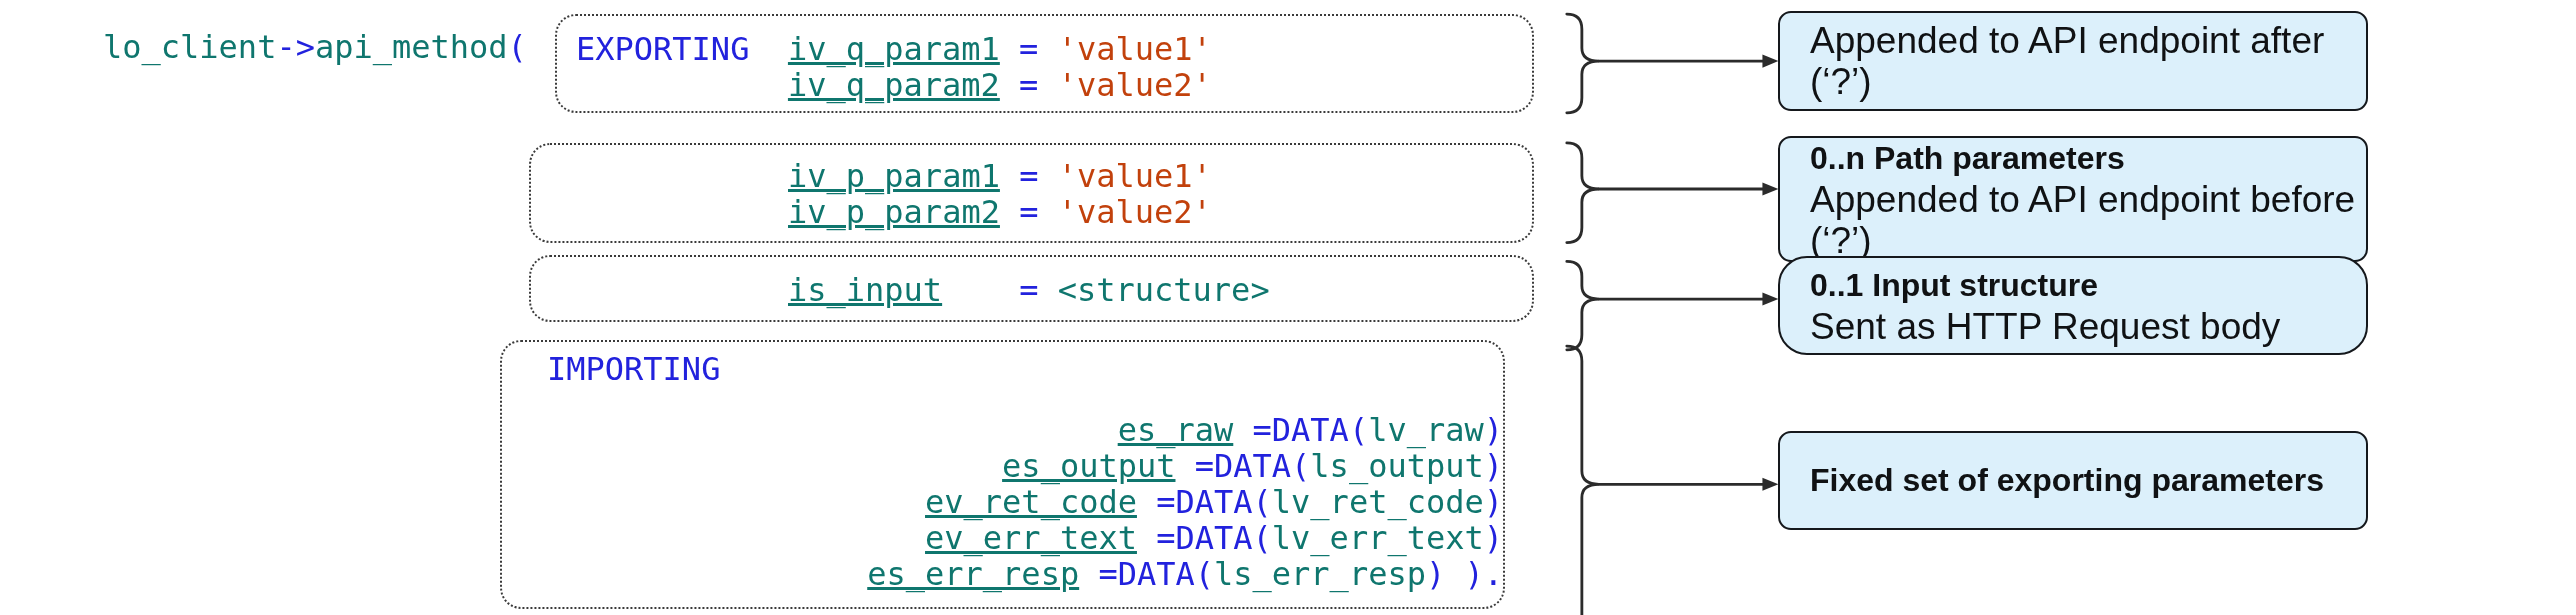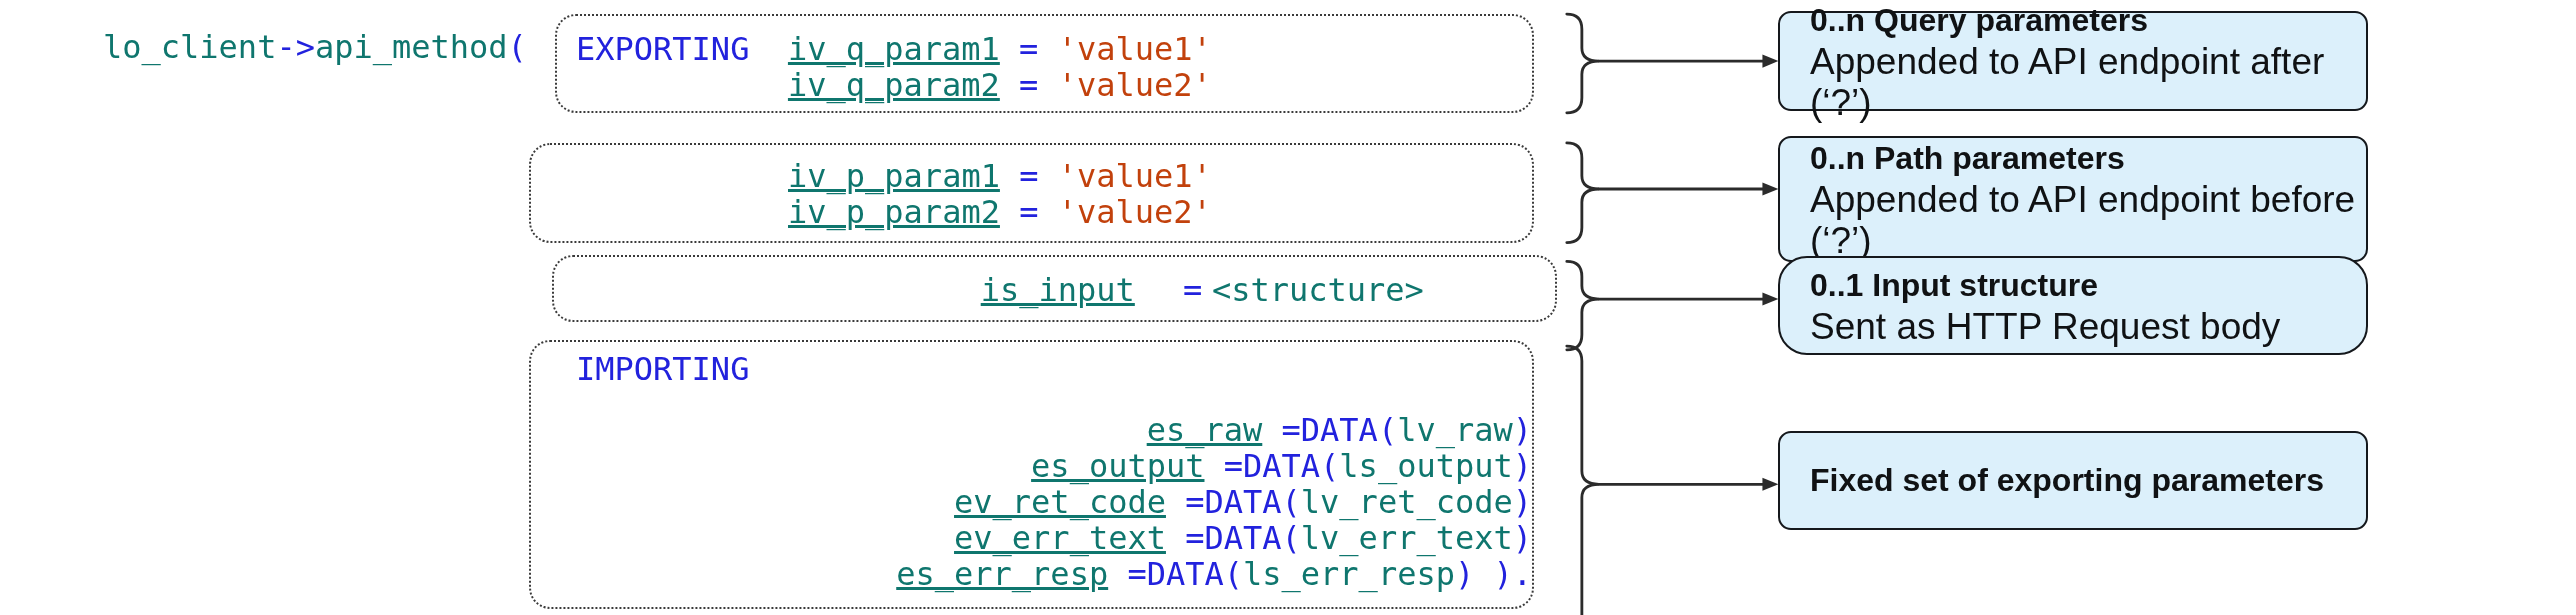--- a/index.html
+++ b/index.html
@@ -17,22 +17,22 @@
   .w12{display:inline-block;width:12ch;text-decoration:underline;}
   .w2{display:inline-block;width:2ch;}
   .ind11{display:inline-block;width:11ch;}
   .tail{padding-left:1ch;}
 
   .main-call{position:absolute;left:103px;top:29px;}
 
   .dotbox{position:absolute;border:2.8px dotted #3a3a3a;border-radius:21px;box-sizing:border-box;}
   .box-query{left:555px;top:14px;width:979px;height:99px;padding:15px 0 0 19px;}
   .box-path{left:529px;top:143px;width:1005px;height:100px;padding:13px 0 0 257px;}
-  .box-input{left:552px;top:255px;width:1005px;height:67px;padding:15px 0 0 257px;text-align:center;}
-  .box-export{left:529px;top:340px;width:1005px;height:269px;padding:9.4px 0 0 0;}
+  .box-input{left:529px;top:255px;width:1005px;height:67px;padding:15px 0 0 257px;}
+  .box-export{left:500px;top:340px;width:1005px;height:269px;padding:9.4px 0 0 0;}
   .box-export .imp-line{padding-left:45px;}
   .box-export .param-group{margin-top:24.5px;padding-left:257px;text-align:right;}
 
   
   .connector-svg{position:absolute;left:0;top:0;width:2576px;height:615px;pointer-events:none;}
 
   
   .callout{position:absolute;left:1778px;width:590px;background:#dcf0fb;border:2.8px solid #15181c;
            border-radius:13px;box-sizing:border-box;display:flex;flex-direction:column;
            justify-content:center;padding-left:30px;color:#101214;}
@@ -88,21 +88,20 @@
     </g>
     <g fill="#2b2b2b" stroke="none">
       <polygon points="1874,58 1891,65 1874,72"></polygon>
       <polygon points="1874,194 1891,201 1874,208"></polygon>
       <polygon points="1874,311 1891,318 1874,325"></polygon>
       <polygon points="1874,508 1891,515 1874,522"></polygon>
     </g>
   </svg>
 
   <div class="callout co1">
-    <div class="t">0..n Query parameters</div>
     <div class="s">Appended to API endpoint after (‘?’)</div>
   </div>
   <div class="callout co2">
     <div class="t">0..n Path parameters</div>
     <div class="s">Appended to API endpoint before (‘?’)</div>
   </div>
   <div class="callout co3">
     <div class="t">0..1 Input structure</div>
     <div class="s">Sent as HTTP Request body</div>
   </div>

